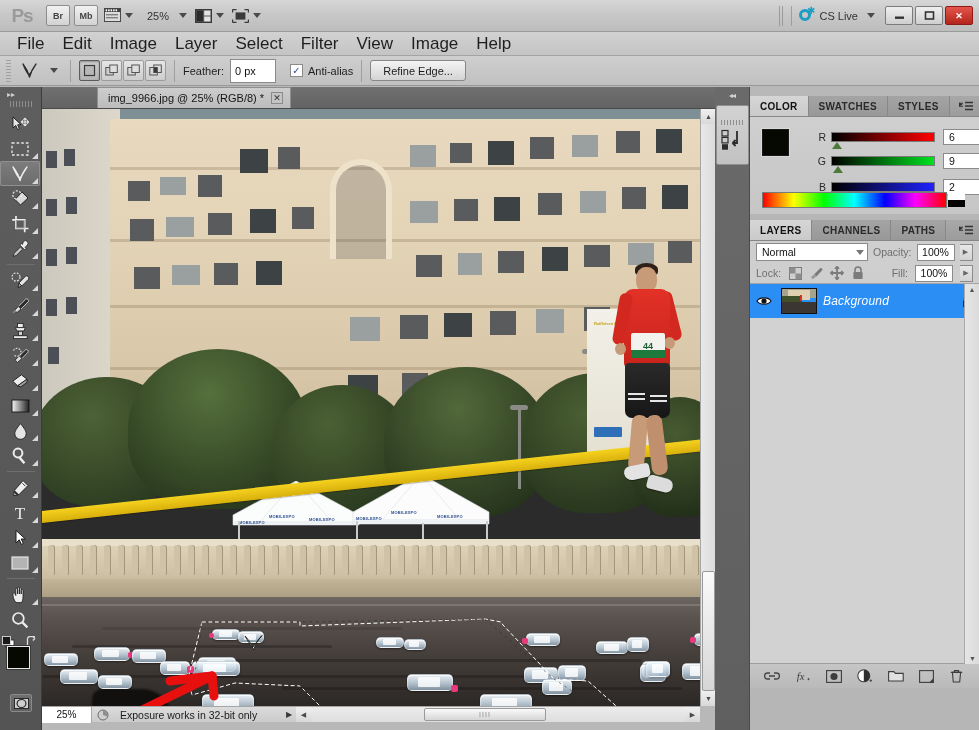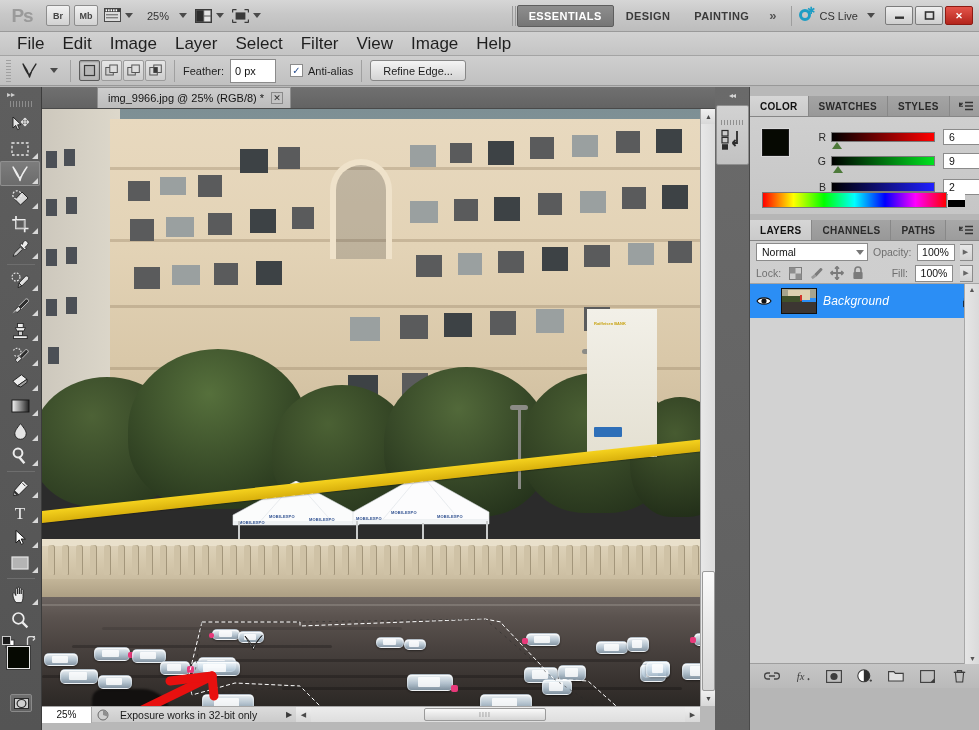--- a/index.html
+++ b/index.html
@@ -422,21 +422,21 @@
   .lt-road{ position:absolute; left:0;bottom:0;width:100%;height:44%;background:#3c3632; }
   .lt-run { position:absolute; left:52%;top:26%;width:8%;height:26%;background:#d3342a; }
   .layer-name { flex:1; font-style:italic; font-size:12px; letter-spacing:.2px; }
   .layer-lock { width:24px; display:flex; align-items:center; justify-content:center; }
   .list-scroll { position:absolute; right:0; top:0; width:15px; height:380px;
     background: linear-gradient(to right,#e6e6e6,#dadada); border-left:1px solid #a8a8a8; }
   .panel-footer {
     height:25px; display:flex; align-items:center; justify-content:center; gap:15px;
     background: linear-gradient(to bottom,#c6c6c6,#bababa); border-top:1px solid #9e9e9e;
   }
-  .pf-ico { width:16px; height:16px; display:flex; align-items:center; justify-content:flex-end;
+  .pf-ico { width:16px; height:16px; display:flex; align-items:center; justify-content:flex-start;
     color:#3d3d3d; }
   .bottom-tabs {
     position:absolute; left:0; bottom:0; width:229px; height:22px;
     display:flex; background: linear-gradient(to bottom,#a8a8a8,#9b9b9b);
     border-top:1px solid #858585;
   }
   .bt-menu { position:absolute; right:5px; top:5px; color:#333; font-size:11px; }
   svg { shape-rendering: geometricPrecision; }
 </style>
 </head>
@@ -486,26 +486,20 @@
       <svg width="17" height="14" viewBox="0 0 17 14">
         <path d="M0.5,0.5 h4 M0.5,0.5 v3 M16.5,0.5 h-4 M16.5,0.5 v3 M0.5,13.5 h4 M0.5,13.5 v-3 M16.5,13.5 h-4 M16.5,13.5 v-3" stroke="#3a3a3a" fill="none" stroke-width="1.4"></path>
         <rect x="3.6" y="3.4" width="9.8" height="7.2" fill="#3a3a3a"></rect>
       </svg>
       <span class="caret"></span>
     </div>
 
     <div style="flex:1"></div>
 
     <div class="tb-grip"></div>
-    <div class="workspaces">
-      <div class="ws active">ESSENTIALS</div>
-      <div class="ws">DESIGN</div>
-      <div class="ws">PAINTING</div>
-      <div class="ws-more">»</div>
-    </div>
     <div class="tb-sep"></div>
 
     <div class="cslive">
       <span class="cslive-ico">
         <span class="ring"></span>
           <span class="star">✱</span>
       </span>
       <span>CS Live</span>
       <span class="caret"></span>
     </div>
@@ -890,20 +884,43 @@
         <span class="brand" style="left:5px;top:42px">MOBILEXPO</span>
       </div>
       <div class="tent-pole" style="left:196px;top:412px;height:18px"></div>
       <div class="tent-pole" style="left:314px;top:412px;height:20px"></div>
       <div class="tent-pole" style="left:380px;top:414px;height:18px"></div>
       <div class="tent-pole" style="left:444px;top:412px;height:20px"></div>
 
       <div class="tape" style="left:-10px;top:403px;width:700px;height:12px;transform:rotate(-6.2deg)"></div>
       <div class="tape" style="left:-10px;top:474px;width:700px;height:10px;transform:rotate(-2deg)"></div>
 
+      <div class="runner">
+        <div class="r-armR"></div>
+        <div class="r-hair"></div>
+        <div class="r-head"></div>
+        <div class="r-shirt"></div>
+        <div class="r-armL"></div>
+        <div class="r-handL"></div>
+        <div class="r-handR"></div>
+        <div class="r-bib">
+          <span class="grn"></span>
+          <span style="position:relative;z-index:2">44</span>
+        </div>
+        <div class="r-shorts">
+          <span class="stripe" style="left:3px;top:30px"></span>
+          <span class="stripe" style="left:3px;top:35px"></span>
+          <span class="stripe" style="left:25px;top:32px"></span>
+          <span class="stripe" style="left:25px;top:37px"></span>
+        </div>
+        <div class="r-legL"></div>
+        <div class="r-legR"></div>
+        <div class="r-shoeL"></div>
+        <div class="r-shoeR"></div>
+      </div>
 
       <div class="wall">
         <div class="wall-cap"></div>
         <div class="balu" style="left:6px"></div>
           <div class="balu" style="left:20px"></div>
         <div class="balu" style="left:34px"></div>
           <div class="balu" style="left:48px"></div>
         <div class="balu" style="left:62px"></div>
           <div class="balu" style="left:76px"></div>
         <div class="balu" style="left:90px"></div>

